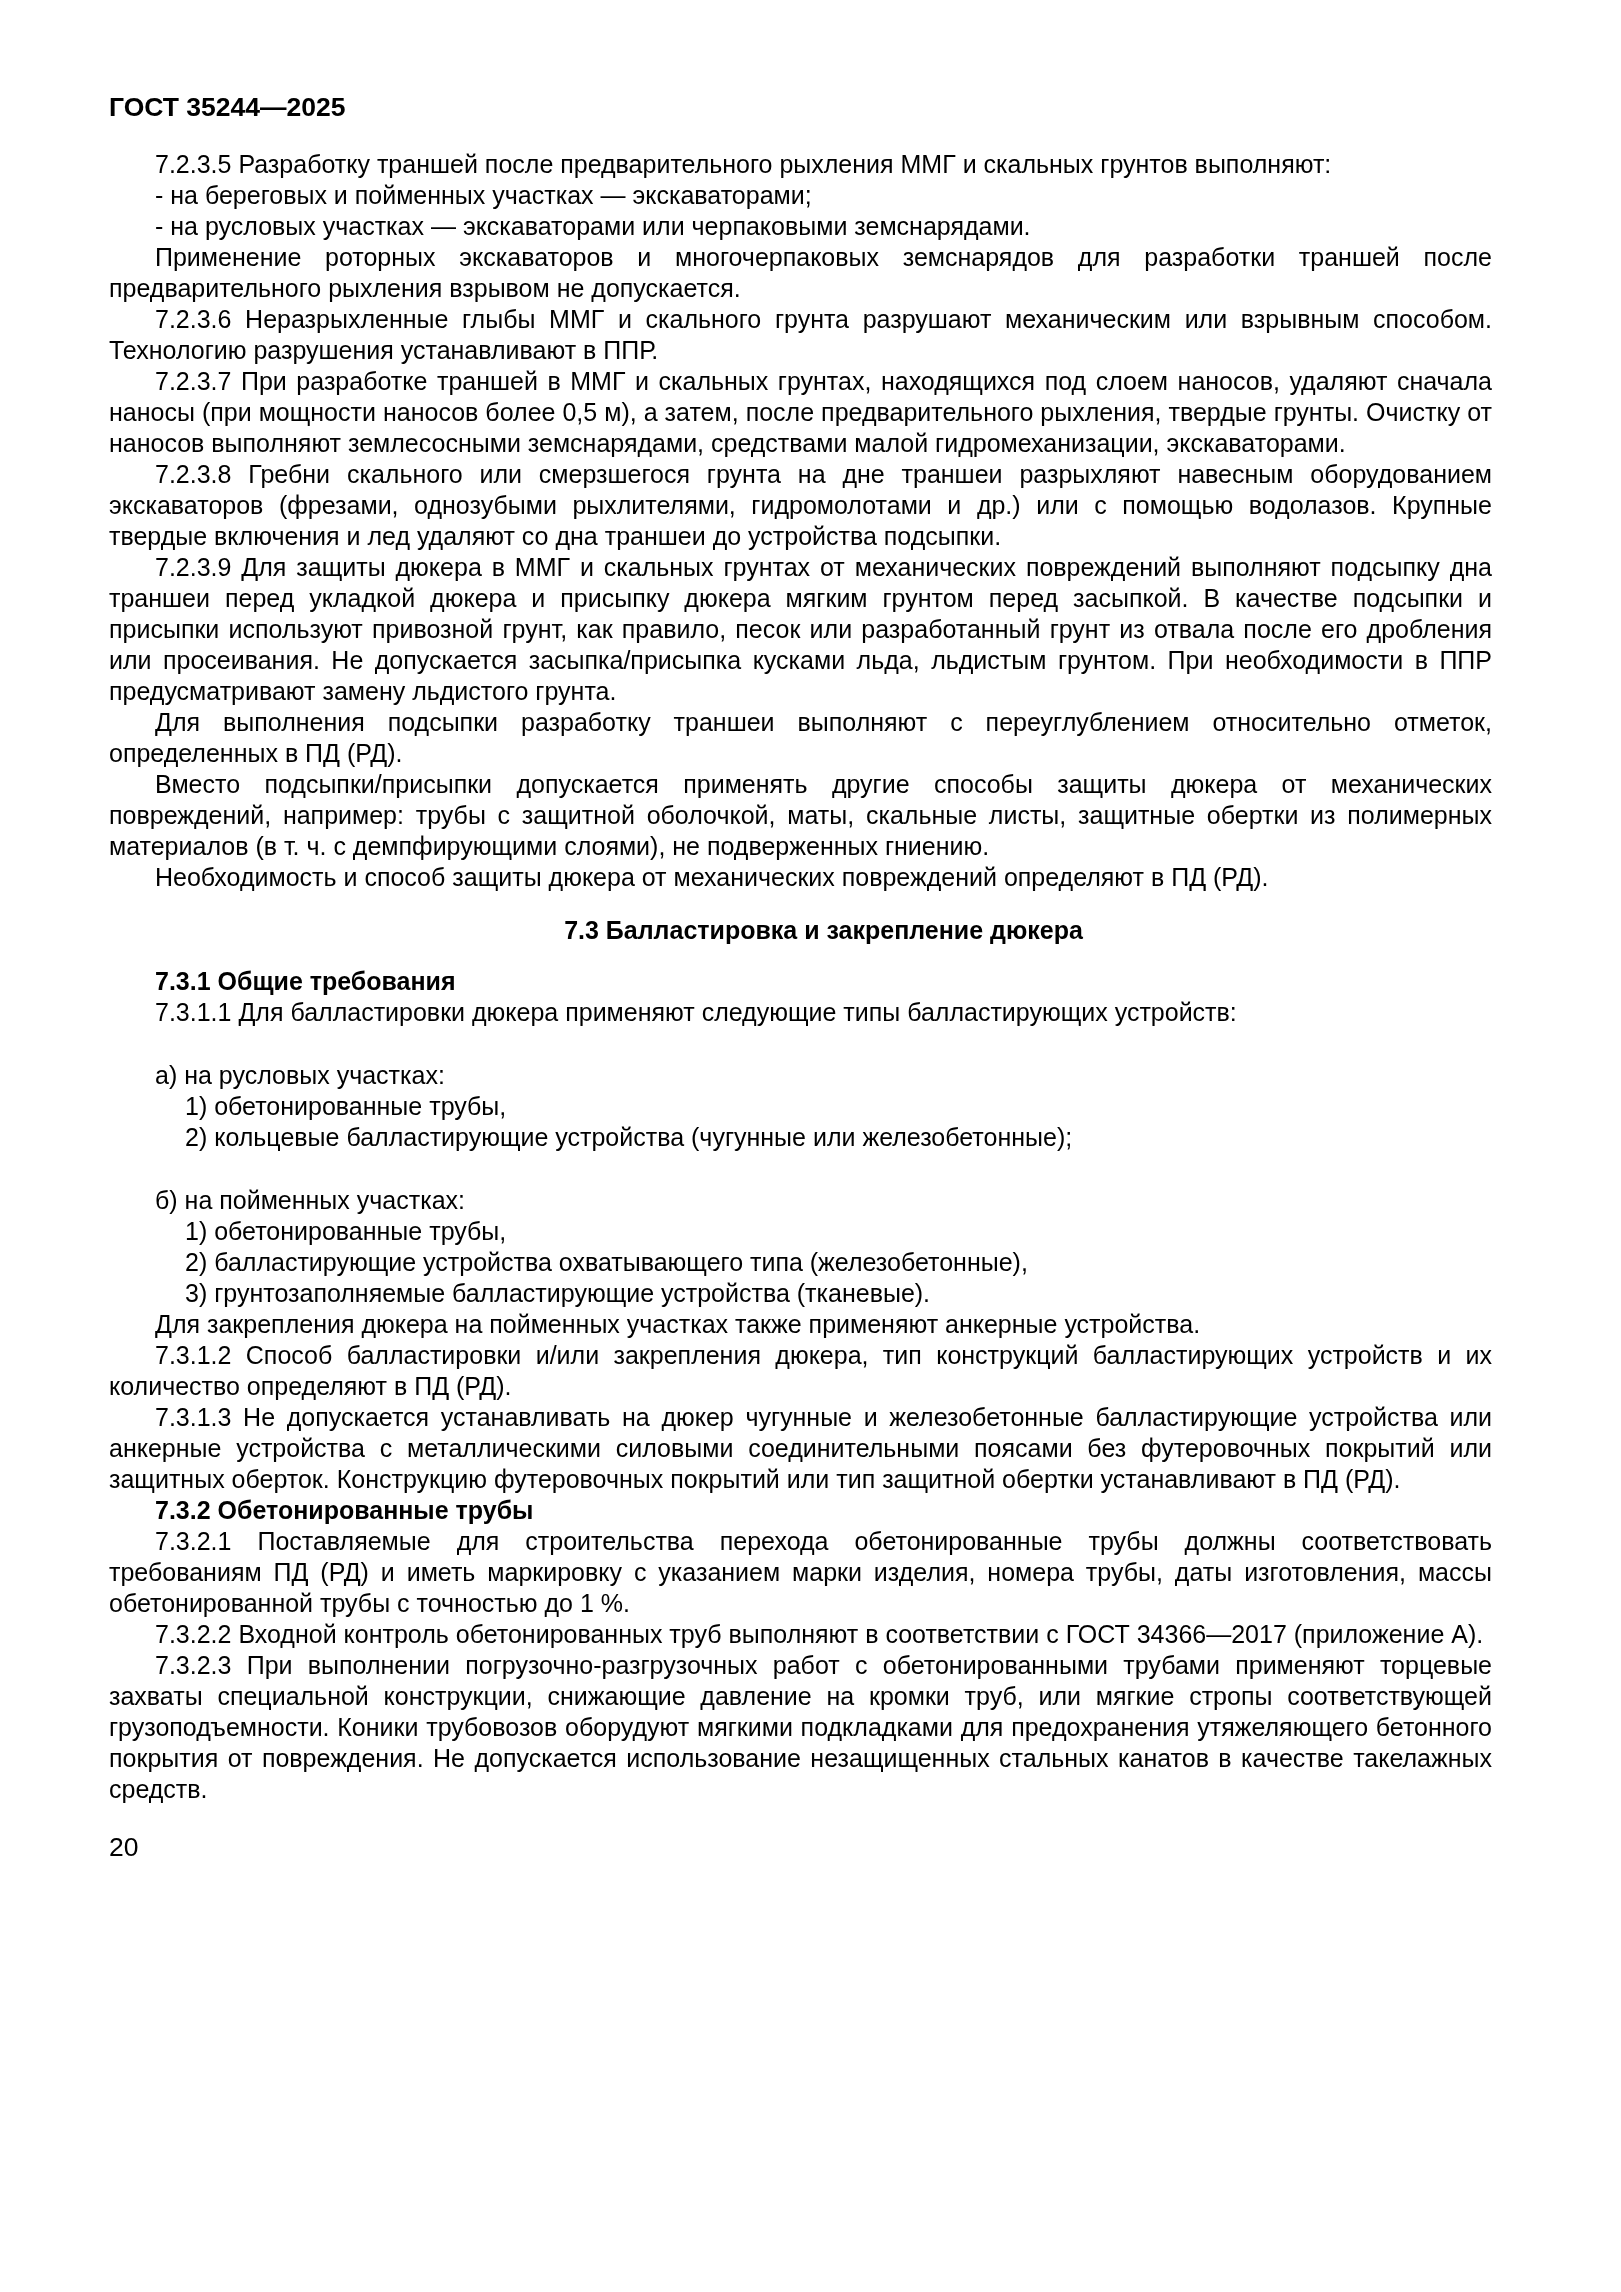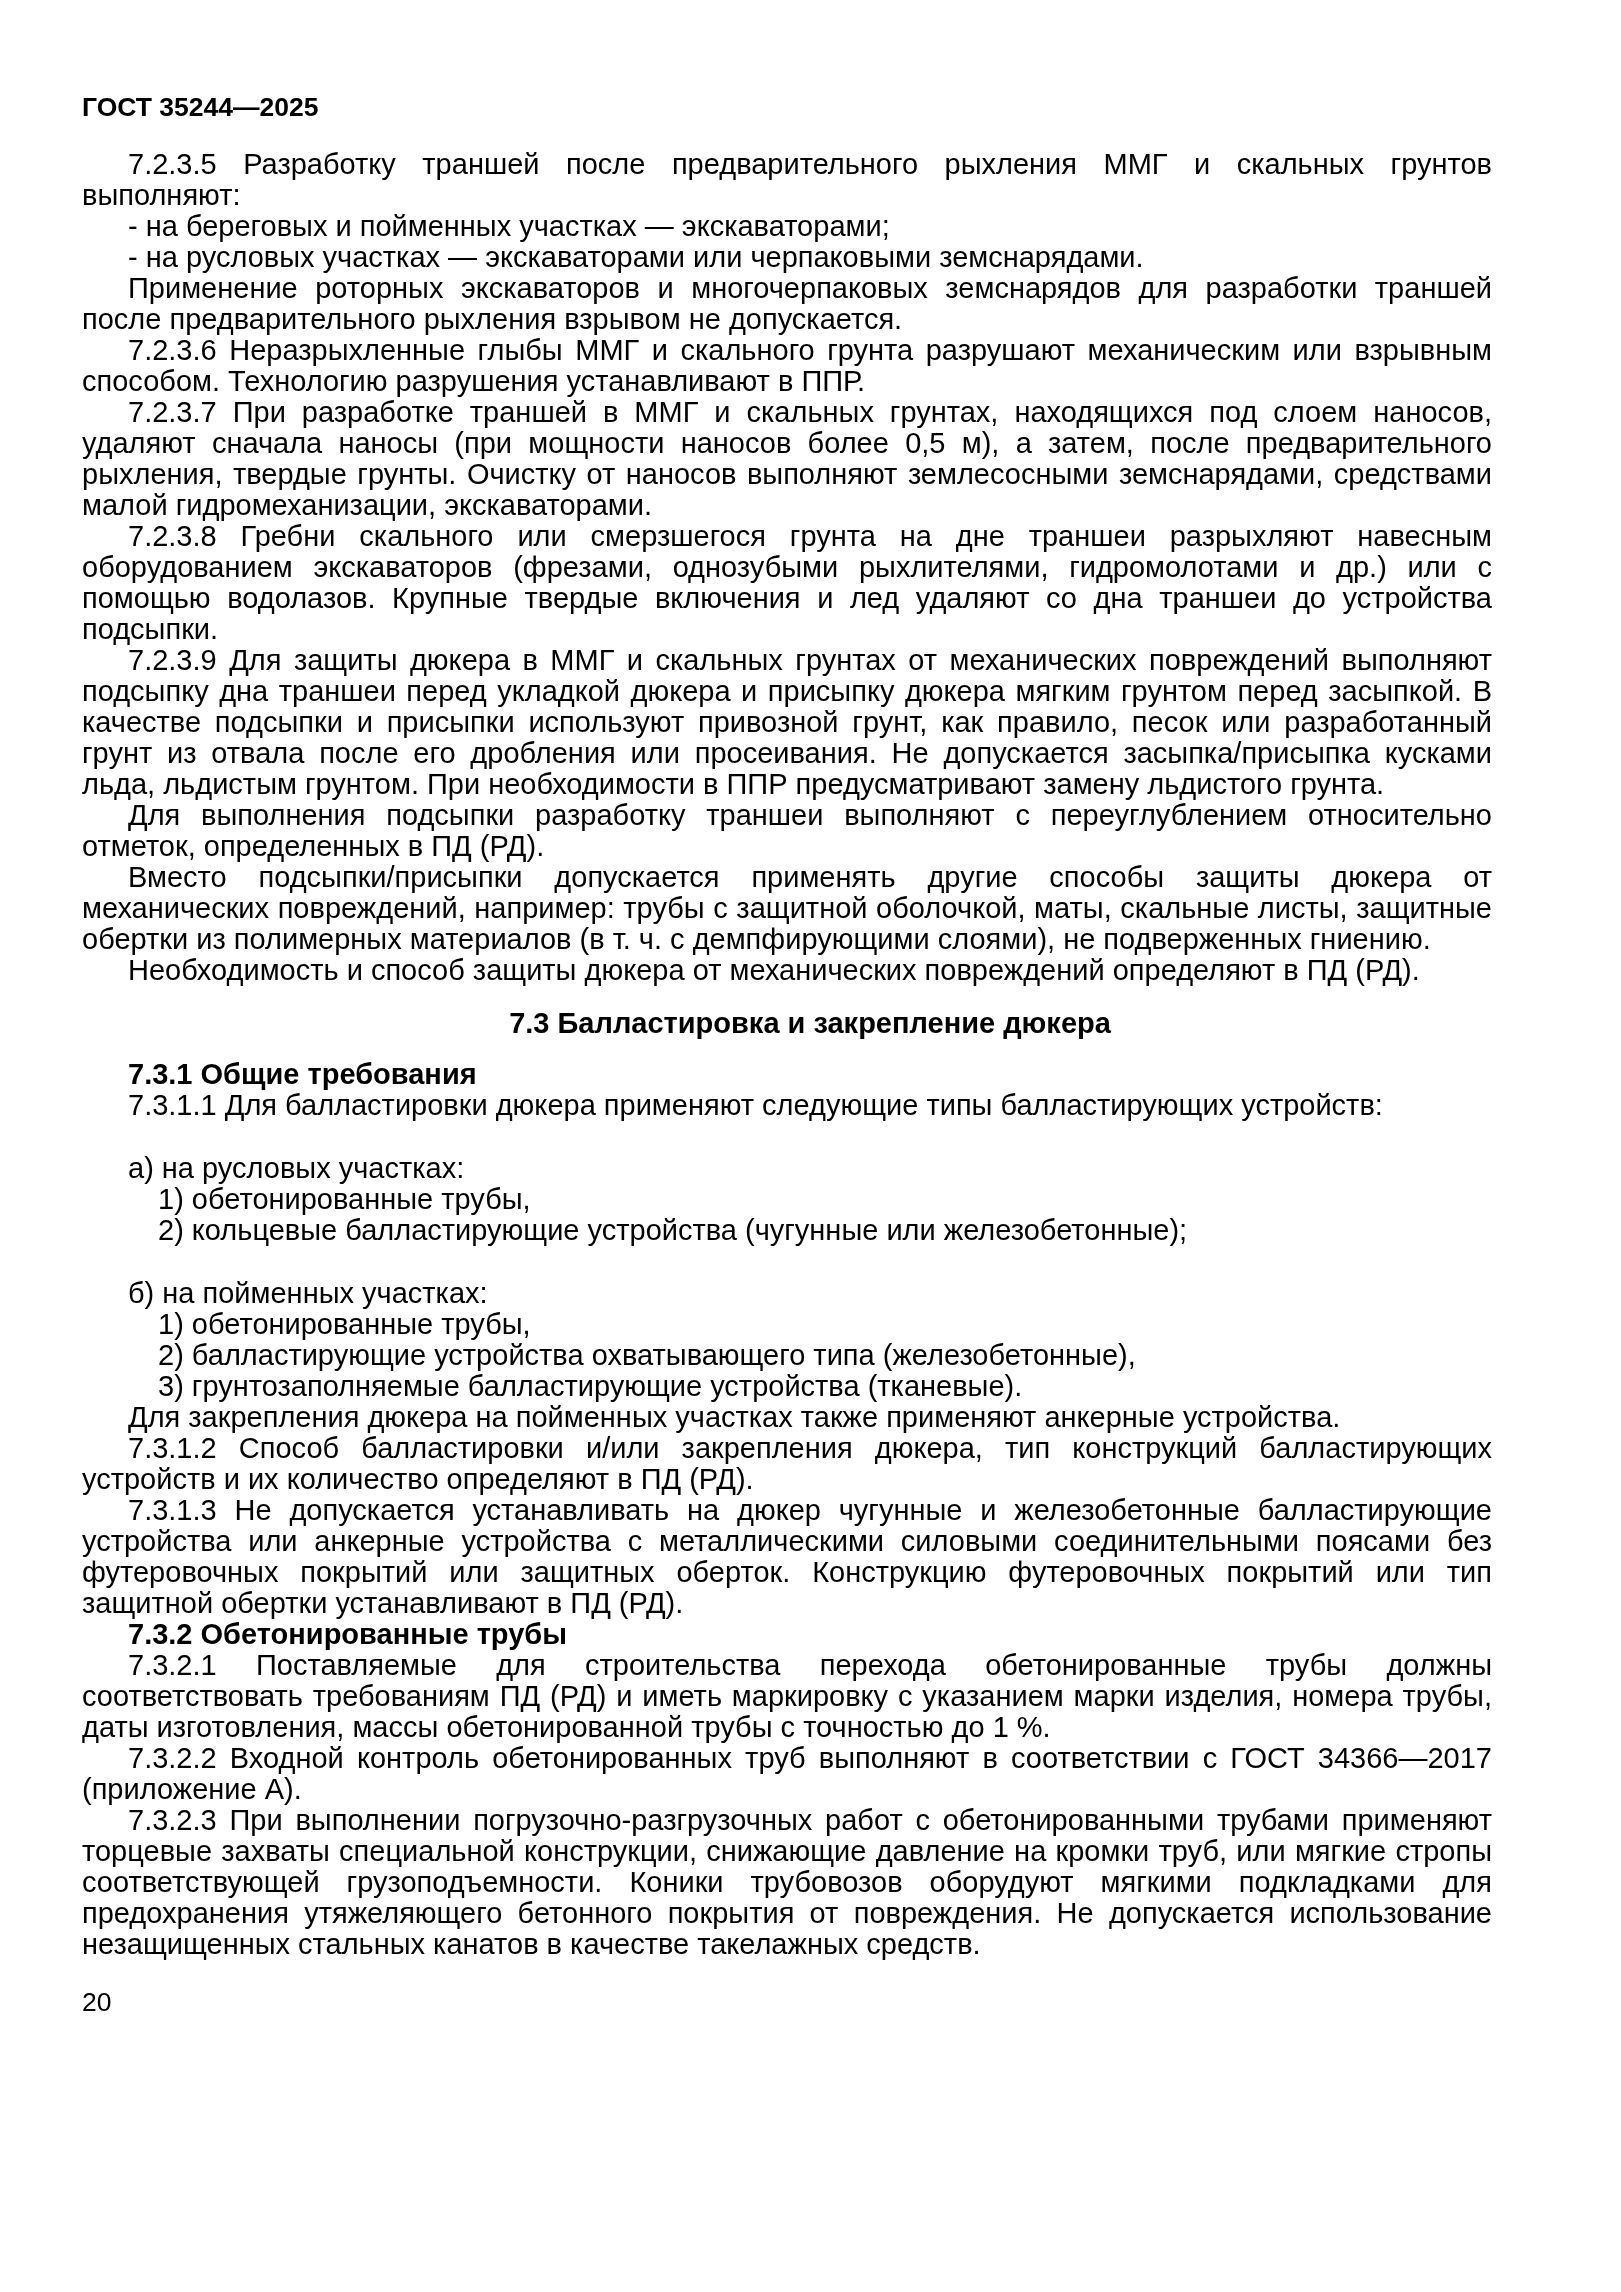--- a/index.html
+++ b/index.html
@@ -6,33 +6,33 @@
     margin: 0;
     padding: 0;
     background: #ffffff;
   }
   .page {
     position: relative;
     width: 1621px;
     height: 2293px;
     background: #ffffff;
     box-sizing: border-box;
-    padding: 92px 129px 0 82px;
+    padding: 92px 129px 0 109px;
     font-family: "Liberation Sans", sans-serif;
     color: #000000;
     overflow: hidden;
   }
   .doc-header {
     font-size: 26.5px;
     line-height: 30px;
     font-weight: bold;
     margin-bottom: 27.4px;
   }
   .doc-body {
-    font-size: 29px;
+    font-size: 25px;
     line-height: 31px;
     text-align: justify;
   }
   .block { margin: 0; }
   .paragraph   { text-indent: 46px; }
   .dash-item   { text-indent: 46px; }
   .letter-item { text-indent: 46px; margin-top: 32px; }
   .number-item { text-indent: 76px; }
   .section-heading {
     font-weight: bold;

